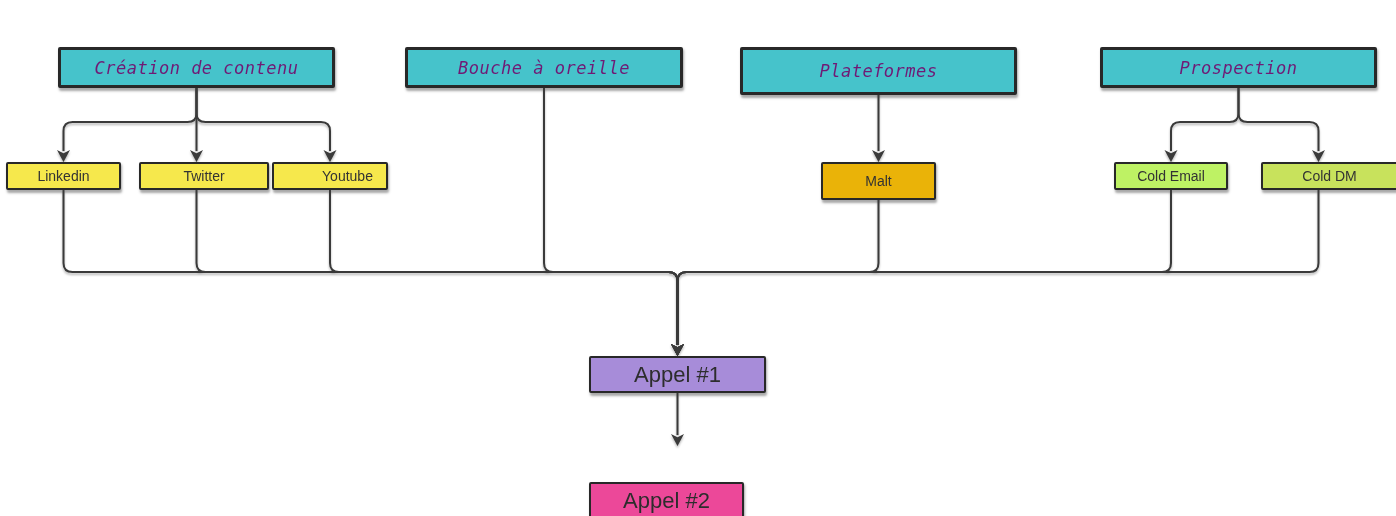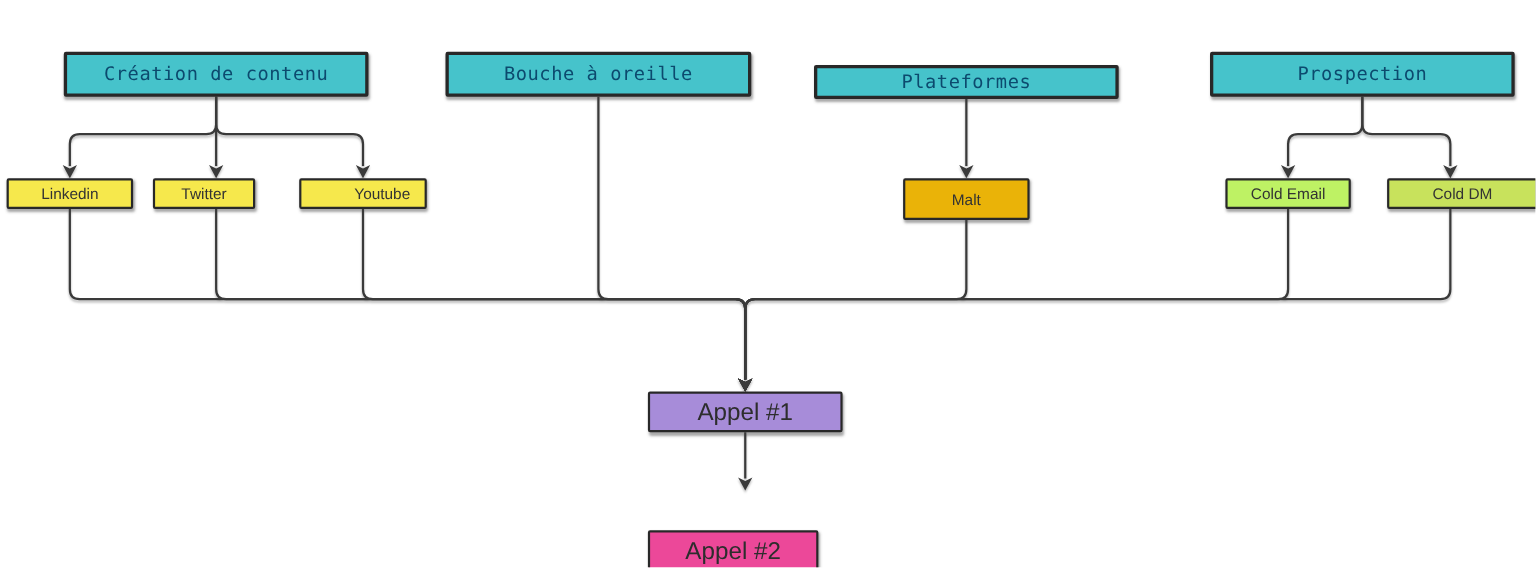--- a/index.html
+++ b/index.html
@@ -33,21 +33,22 @@
     border-radius: 2px;
     box-shadow: 1px 2.5px 2.5px rgba(60,60,60,0.45);
     color: #2b2b2b;
     white-space: nowrap;
   }
   .node.top {
     border-width: 3px;
     font-family: "DejaVu Sans Mono", "Liberation Mono", monospace;
     font-size: 17px;
     letter-spacing: 0.5px;
-    color: #0c4a6e;
+    color: #701a75;
+    font-style: italic;
   }
   .node.mid {
     font-size: 14px;
     color: #333333;
   }
   .node.appel {
     border-width: 2.5px;
     font-size: 22px;
     color: #2d2d2d;
   }
@@ -82,31 +83,31 @@
 
     <path class="edge" d="M677.5,393 L677.5,435" marker-end="url(#arrow)"></path>
   </svg>
 
   <div class="node top" style="left: 58px; top: 47px; width: 277px; height: 41px; background-color: rgb(70, 195, 203);">
     <span class="label">Création de contenu</span>
   </div>
   <div class="node top" style="left: 405px; top: 47px; width: 278px; height: 41px; background-color: rgb(70, 195, 203);">
     <span class="label">Bouche à oreille</span>
   </div>
-  <div class="node top" style="left: 740px; top: 59px; width: 277px; height: 31px; background-color: rgb(70, 195, 203);">
+  <div class="node top" style="left: 740px; top: 47px; width: 277px; height: 48px; background-color: rgb(70, 195, 203);">
     <span class="label">Plateformes</span>
   </div>
   <div class="node mid" style="left: 6px; top: 162px; width: 115px; height: 28px; background-color: rgb(246, 232, 76);">
     <span class="label">Linkedin</span>
   </div>
 
   <div class="node top" style="left: 1100px; top: 47px; width: 277px; height: 41px; background-color: rgb(70, 195, 203);">
     <span class="label">Prospection</span>
   </div>
-  <div class="node mid" style="left: 139px; top: 162px; width: 93px; height: 28px; background-color: rgb(246, 232, 76);">
+  <div class="node mid" style="left: 139px; top: 162px; width: 130px; height: 28px; background-color: rgb(246, 232, 76);">
     <span class="label">Twitter</span>
   </div>
   <div class="node mid" style="left: 272px; top: 162px; width: 116px; height: 28px; background-color: rgb(246, 232, 76); padding-left: 35px;">
     <span class="label">Youtube</span>
   </div>
   <div class="node mid" style="left: 821px; top: 162px; width: 115px; height: 38px; background-color: #eab308;">
     <span class="label">Malt</span>
   </div>
   <div class="node mid" style="left: 1114px; top: 162px; width: 114px; height: 28px; background-color: #bef264;">
     <span class="label">Cold Email</span>

